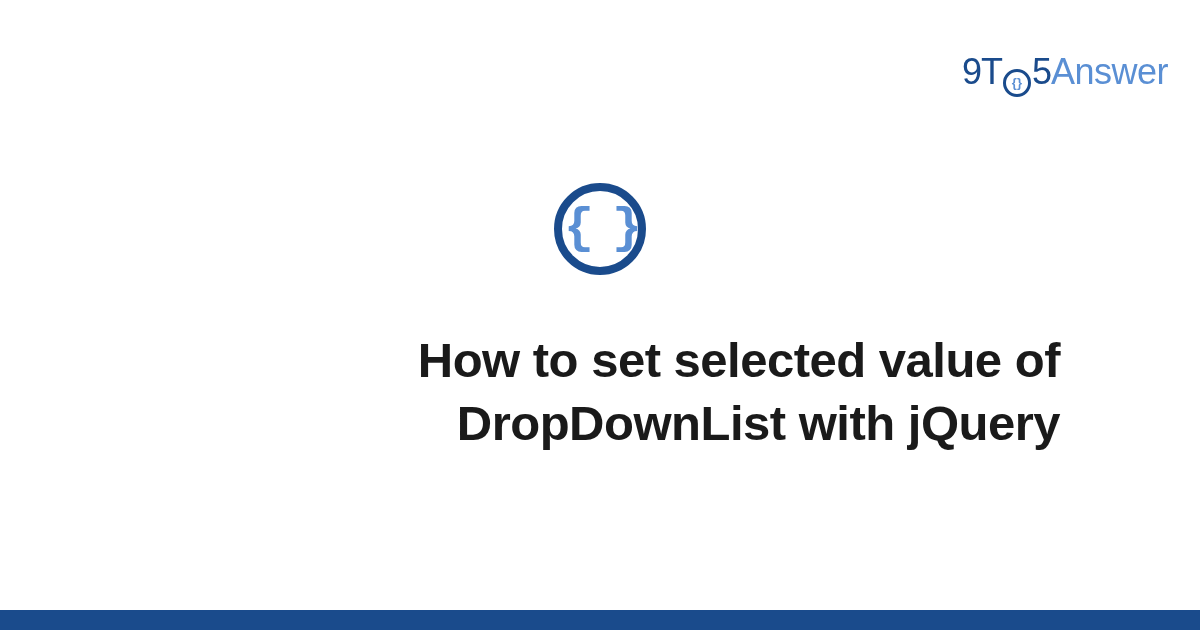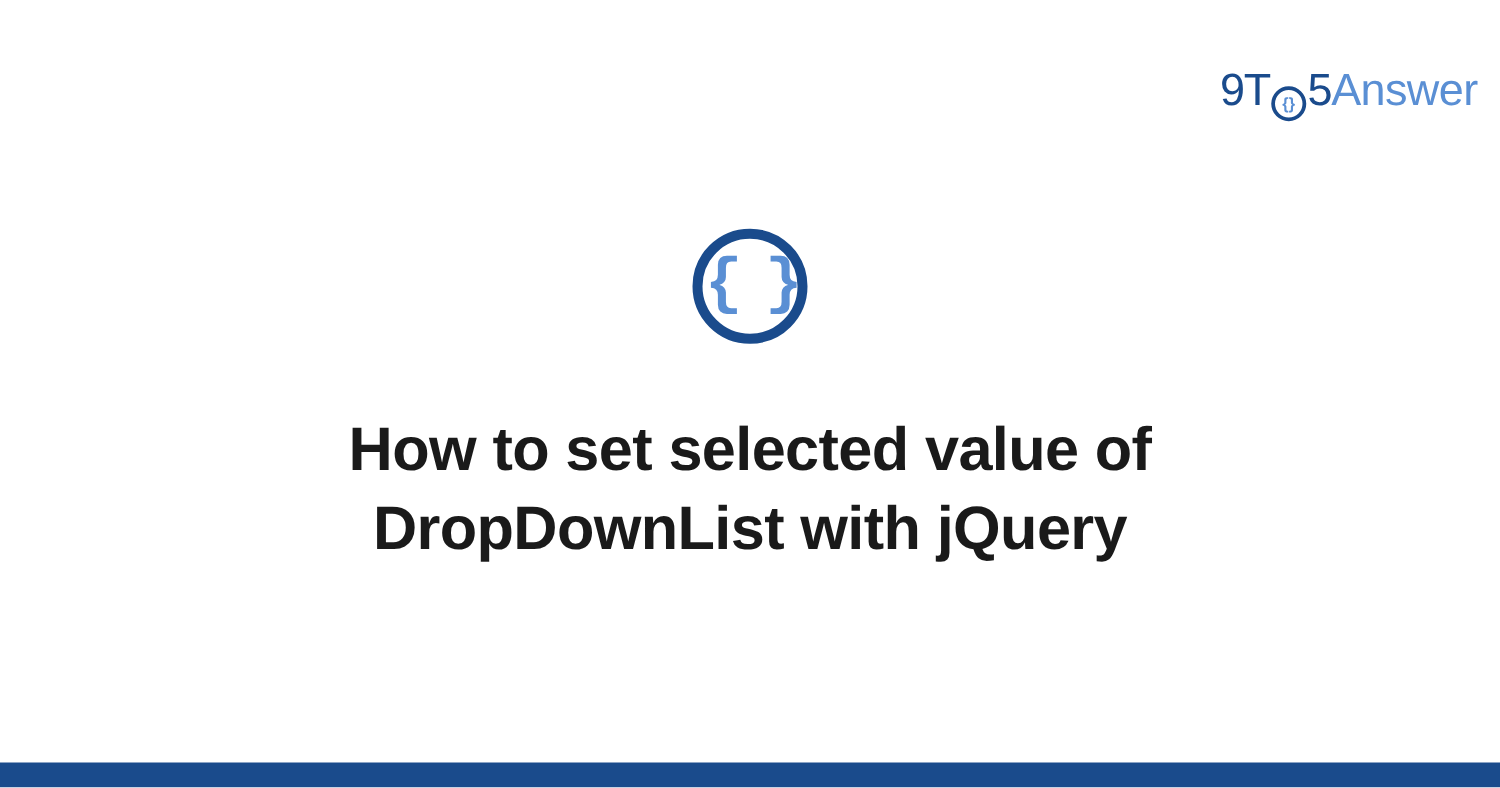--- a/index.html
+++ b/index.html
@@ -11,21 +11,21 @@
       width: 1200px;
       height: 630px;
       background: #ffffff;
       font-family: Arial, Helvetica, sans-serif;
       position: relative;
       overflow: hidden;
     }
     .logo {
       position: absolute;
       top: 22px;
-      right: 18px;
+      right: 32px;
       display: flex;
       align-items: baseline;
       font-weight: 400;
     }
     .logo-9t {
       color: #1a4b8c;
       font-size: 36px;
       font-weight: 500;
       letter-spacing: -1px;
     }
@@ -87,21 +87,21 @@
       color: #5a8fd4;
       font-weight: 700;
       font-family: "Courier New", monospace;
       letter-spacing: -6px;
       line-height: 1;
     }
     .title {
       font-size: 49px;
       font-weight: 700;
       color: #1a1a1a;
-      text-align: center;
+      text-align: right;
       line-height: 1.28;
       max-width: 920px;
       letter-spacing: -0.5px;
     }
     .footer-bar {
       position: absolute;
       bottom: 0;
       left: 0;
       width: 1200px;
       height: 20px;

